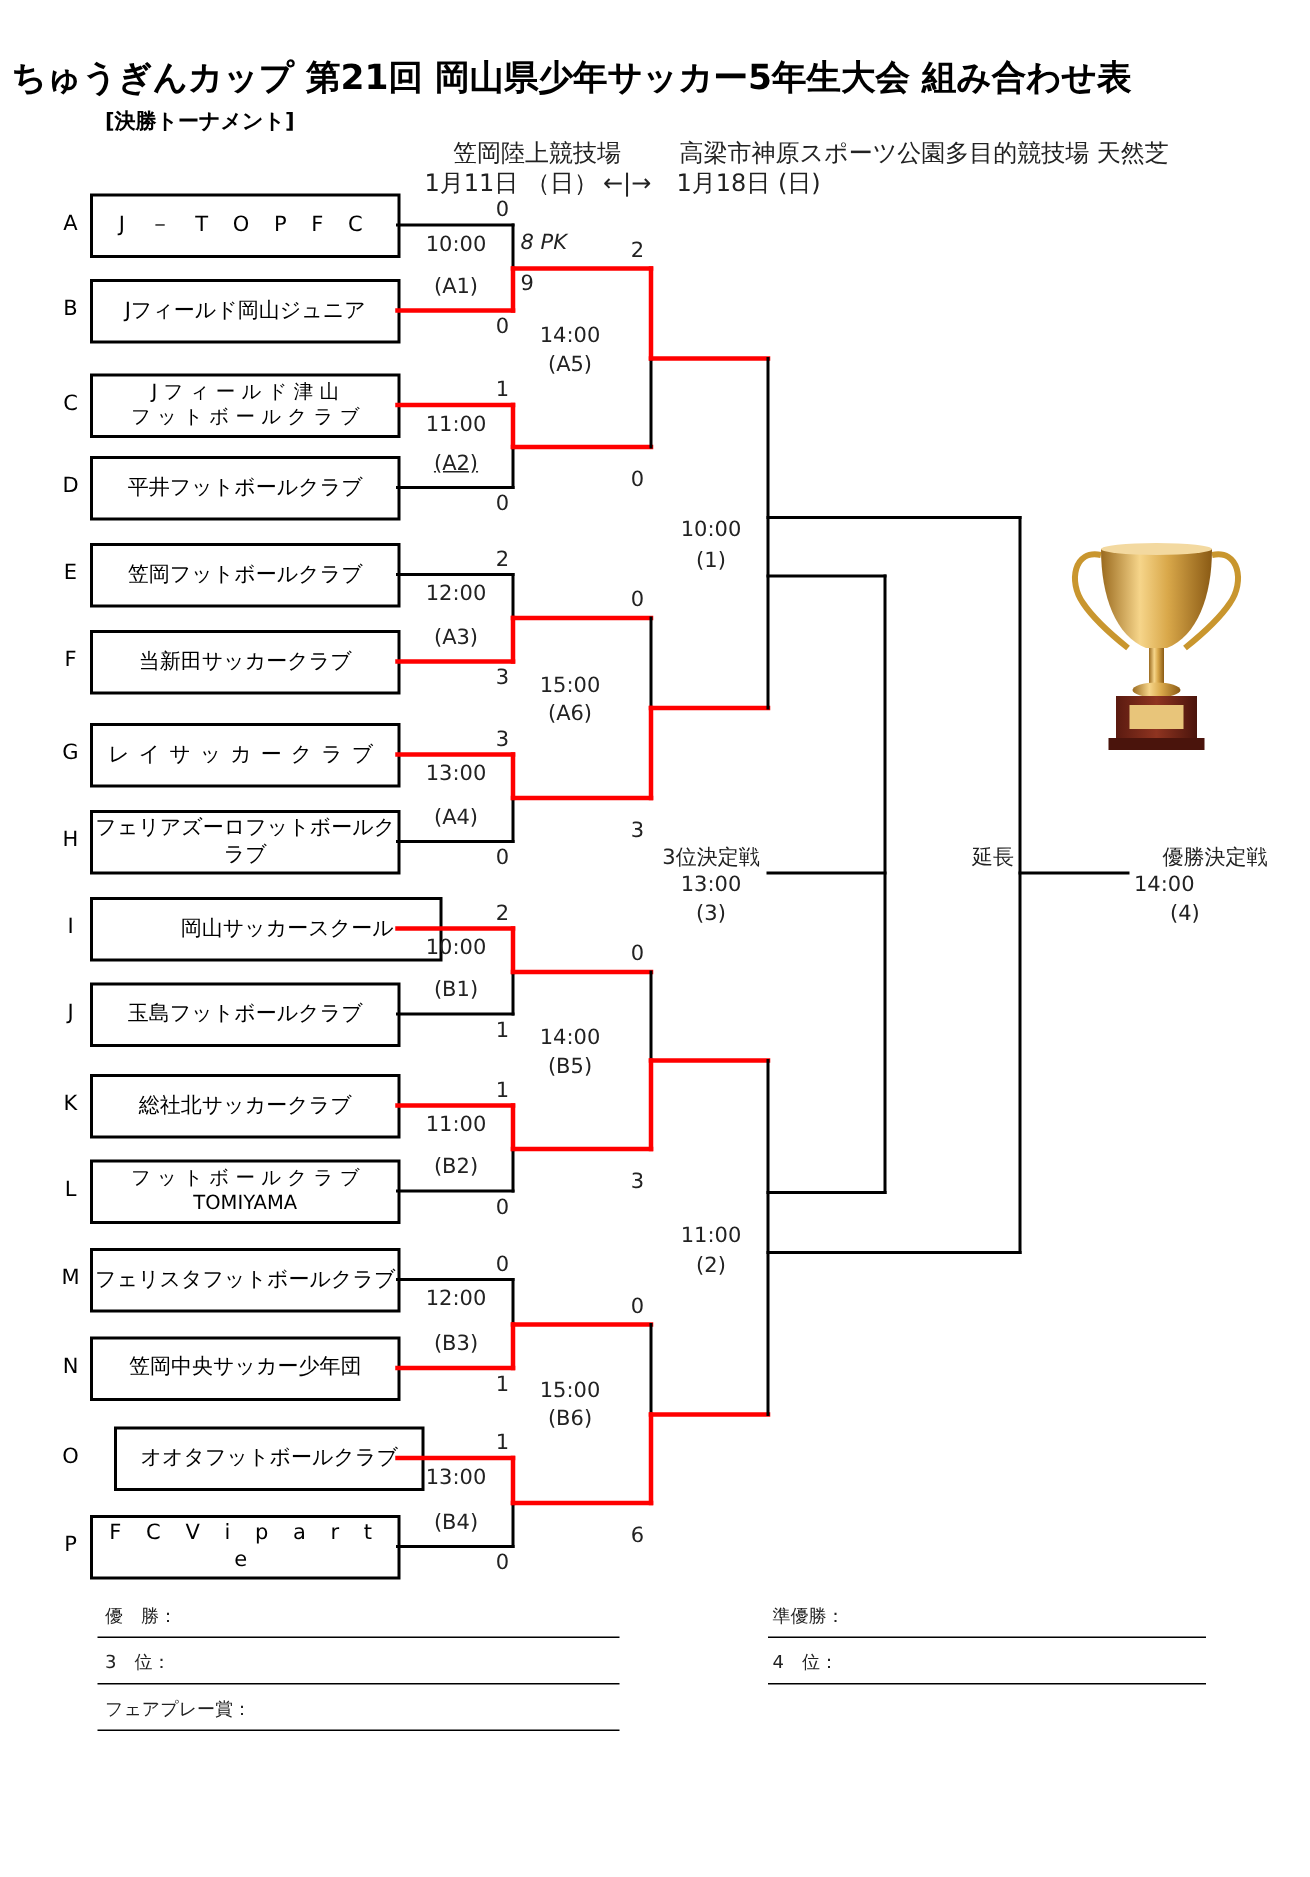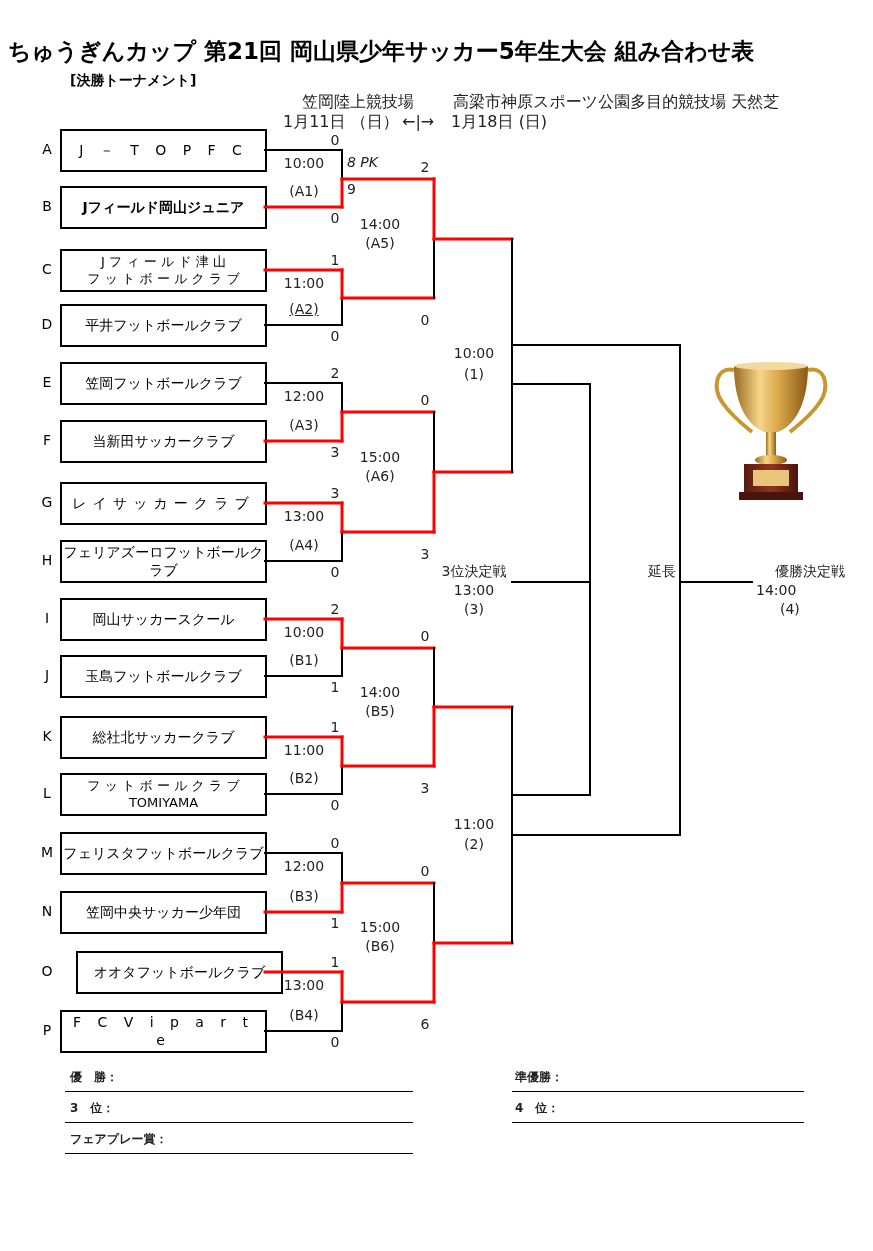--- a/index.html
+++ b/index.html
@@ -11,42 +11,42 @@
   .hdr { font-size:16px; color:#222; white-space:nowrap; }
   .team-box { position:absolute; left:60px; width:203px; height:39px; border:2px solid #000; box-sizing:content-box;
               display:flex; align-items:center; justify-content:center; font-size:14px; color:#000; text-align:center; line-height:1.25; }
   .team-box .nm { display:block; }
   .spread { letter-spacing:6px; }
   .two-line { flex-direction:column; font-size:13px;align-items:center; }
   .letter { position:absolute; left:40px; font-size:14px; color:#000; width:14px; text-align:center; }
   .lbl { position:absolute; font-size:14px; color:#222; white-space:nowrap; }
   .c { text-align:center; transform:translateX(-50%); }
   svg.bracket { position:absolute; left:0; top:0; }
-  .foot-label { position:absolute; font-size:12px; color:#222;font-weight:bold; }
+  .foot-label { position:absolute; font-size:12px; color:#222; }
   .foot-line { position:absolute; height:0; border-top:1.5px solid #000; }
   .trophy { position:absolute; left:712px; top:358px; width:118px; height:150px; }
 </style>
 </head>
 <body>
 
 <div class="abs title">ちゅうぎんカップ 第21回 岡山県少年サッカー5年生大会 組み合わせ表</div>
 <div class="abs subtitle">[決勝トーナメント]</div>
 <div class="abs hdr" style="left:302px; top:92px;">笠岡陸上競技場</div>
 <div class="abs hdr" style="left:453px; top:92px;">高梁市神原スポーツ公園多目的競技場 天然芝</div>
 <div class="abs hdr" style="left:283px; top:112px;">1月11日 （日）</div>
 <div class="abs hdr" style="left:402px; top:112px;">←|→</div>
 <div class="abs hdr" style="left:451px; top:112px;">1月18日 (日)</div>
 
 <div id="teams">
     <div class="letter" style="top: 141px;">A</div>
     <div class="team-box" style="top: 129px;">
       <span class="nm spread">J － T O P F C</span>
     </div>
     <div class="letter" style="top: 198px;">B</div>
-    <div class="team-box" style="top: 186px; font-weight: bold;">
+    <div class="team-box" style="top: 186px;">
       <span class="nm">Jフィールド岡山ジュニア</span>
     </div>
     <div class="letter" style="top: 261px;">C</div>
     <div class="team-box two-line" style="top: 249px;">
       <span class="nm">J フ ィ ー ル ド 津 山</span>
       <span class="nm">フ ッ ト ボ ー ル ク ラ ブ</span>
     </div>
     <div class="letter" style="top: 316px;">D</div>
     <div class="team-box" style="top: 304px;">
       <span class="nm">平井フットボールクラブ</span>
@@ -61,42 +61,42 @@
     </div>
     <div class="letter" style="top: 494px;">G</div>
     <div class="team-box" style="top: 482px;">
       <span class="nm spread">レイサッカークラブ</span>
     </div>
     <div class="letter" style="top: 552px;">H</div>
     <div class="team-box" style="top: 540px;">
       <span class="nm">フェリアズーロフットボールクラブ</span>
     </div>
     <div class="letter" style="top: 610px;">I</div>
-    <div class="team-box" style="top: 598px;">
+    <div class="team-box" style="top: 598px; padding-left: 28px;">
       <span class="nm">岡山サッカースクール</span>
     </div>
     <div class="letter" style="top: 667px;">J</div>
     <div class="team-box" style="top: 655px;">
       <span class="nm">玉島フットボールクラブ</span>
     </div>
     <div class="letter" style="top: 728px;">K</div>
     <div class="team-box" style="top: 716px;">
       <span class="nm">総社北サッカークラブ</span>
     </div>
     <div class="letter" style="top: 785px;">L</div>
     <div class="team-box two-line" style="top: 773px;">
       <span class="nm">フ ッ ト ボ ー ル ク ラ ブ</span>
       <span class="nm">TOMIYAMA</span>
     </div>
     <div class="letter" style="top: 844px;">M</div>
     <div class="team-box" style="top: 832px;">
       <span class="nm">フェリスタフットボールクラブ</span>
     </div>
     <div class="letter" style="top: 903px;">N</div>
-    <div class="team-box" style="top: 891px;">
+    <div class="team-box" style="top: 891px; font-family: Liberation Mono, monospace;">
       <span class="nm">笠岡中央サッカー少年団</span>
     </div>
     <div class="letter" style="top: 963px;">O</div>
     <div class="team-box" style="top: 951px; margin-left: 16px;">
       <span class="nm">オオタフットボールクラブ</span>
     </div>
     <div class="letter" style="top: 1022px;">P</div>
     <div class="team-box" style="top: 1010px;">
       <span class="nm spread">F C V i p a r t e</span>
     </div>

